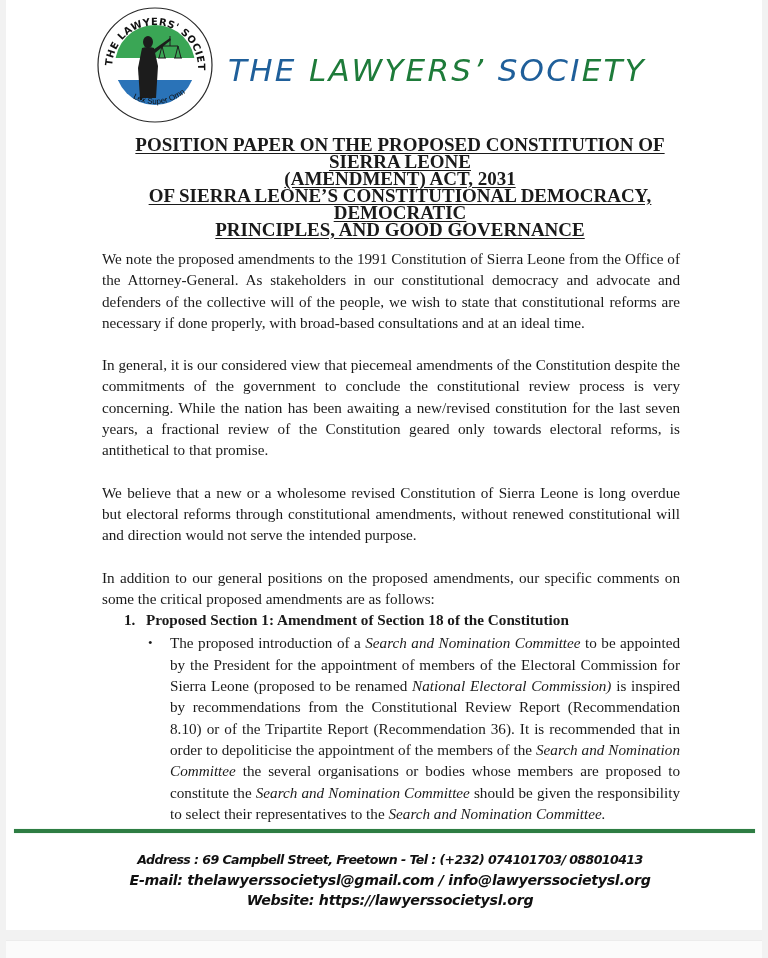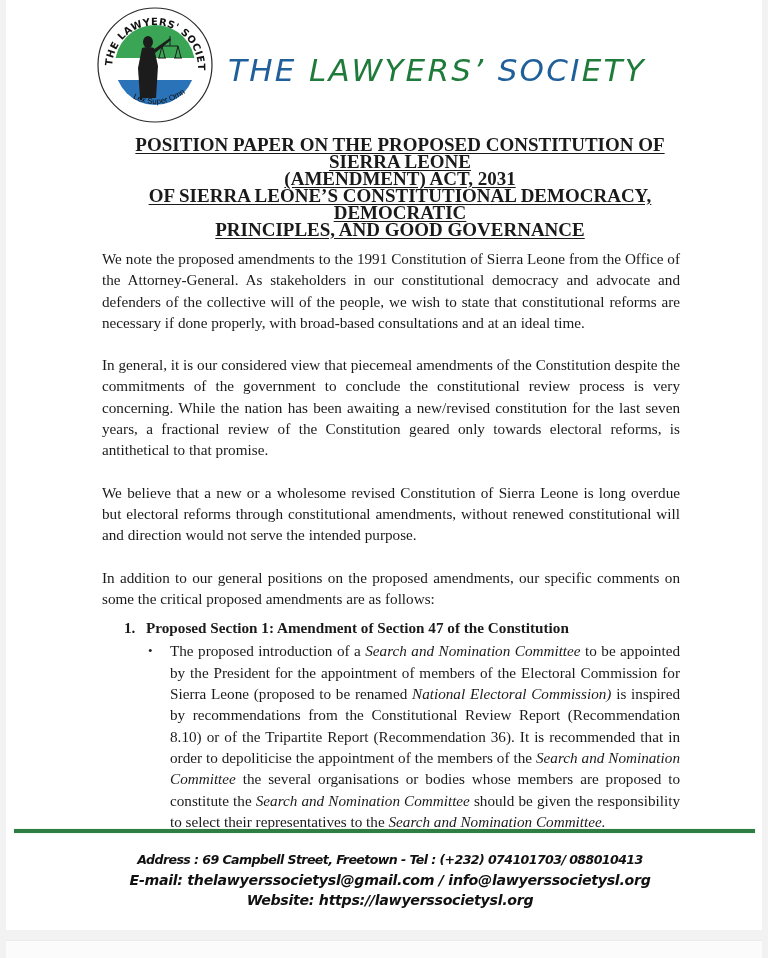--- a/index.html
+++ b/index.html
@@ -43,21 +43,21 @@
   }
   .titles div { text-decoration: underline; text-underline-offset: 2px; }
 
   
   .body-text {
     position: absolute; left: 96px; top: 248px; width: 578px;
     font-size: 15.2px; line-height: 21.3px;
     text-align: justify;
   }
   .body-text p { margin: 0 0 21px 0; }
-  .body-text p.tight { margin-bottom: 8px; }
+  .body-text p.tight { margin-bottom: 0; }
   .list-head {
     font-weight: bold; margin: 0 0 0 22px;
     display: flex;
   }
   .list-head .num { width: 22px; }
   .bullet-item {
     display: flex; margin: 2px 0 0 46px;
   }
   .bullet-item .dot { width: 22px; flex: none; font-size: 13px; }
   .bullet-item .txt { flex: 1; text-align: justify; line-height: 21.3px; }
@@ -136,21 +136,21 @@
   </div>
 
   <div class="body-text">
     <p>We note the proposed amendments to the 1991 Constitution of Sierra Leone from the Office of the Attorney-General. As stakeholders in our constitutional democracy and advocate and defenders of the collective will of the people, we wish to state that constitutional reforms are necessary if done properly, with broad-based consultations and at an ideal time.</p>
     <p>In general, it is our considered view that piecemeal amendments of the Constitution despite the commitments of the government to conclude the constitutional review process is very concerning. While the nation has been awaiting a new/revised constitution for the last seven years, a fractional review of the Constitution geared only towards electoral reforms, is antithetical to that promise.</p>
     <p>We believe that a new or a wholesome revised Constitution of Sierra Leone is long overdue but electoral reforms through constitutional amendments, without renewed constitutional will and direction would not serve the intended purpose.</p>
     <p class="tight">In addition to our general positions on the proposed amendments, our specific comments on some the critical proposed amendments are as follows:</p>
 
     <div class="list-head">
       <span class="num">1.</span>
-      <span>Proposed Section 1: Amendment of Section 47 of the Constitution</span>
+      <span>Proposed Section 1: Amendment of Section 18 of the Constitution</span>
     </div>
 
     <div class="bullet-item">
       <span class="dot">•</span>
       <span class="txt"><span>The proposed introduction of a </span><em>Search and Nomination Committee</em><span> to be appointed by the President for the appointment of members of the Electoral Commission for Sierra Leone (proposed to be renamed </span><em>National Electoral Commission)</em><span> is inspired by recommendations from the Constitutional Review Report (Recommendation 8.10) or of the Tripartite Report (Recommendation 36). It is recommended that in order to depoliticise the appointment of the members of the </span><em>Search and Nomination Committee</em><span> the several organisations or bodies whose members are proposed to constitute the </span><em>Search and Nomination Committee</em><span> should be given the responsibility to select their representatives to the </span><em>Search and Nomination Committee.</em></span>
     </div>
   </div>
 
   <div class="rule"></div>
   <div class="footer">

